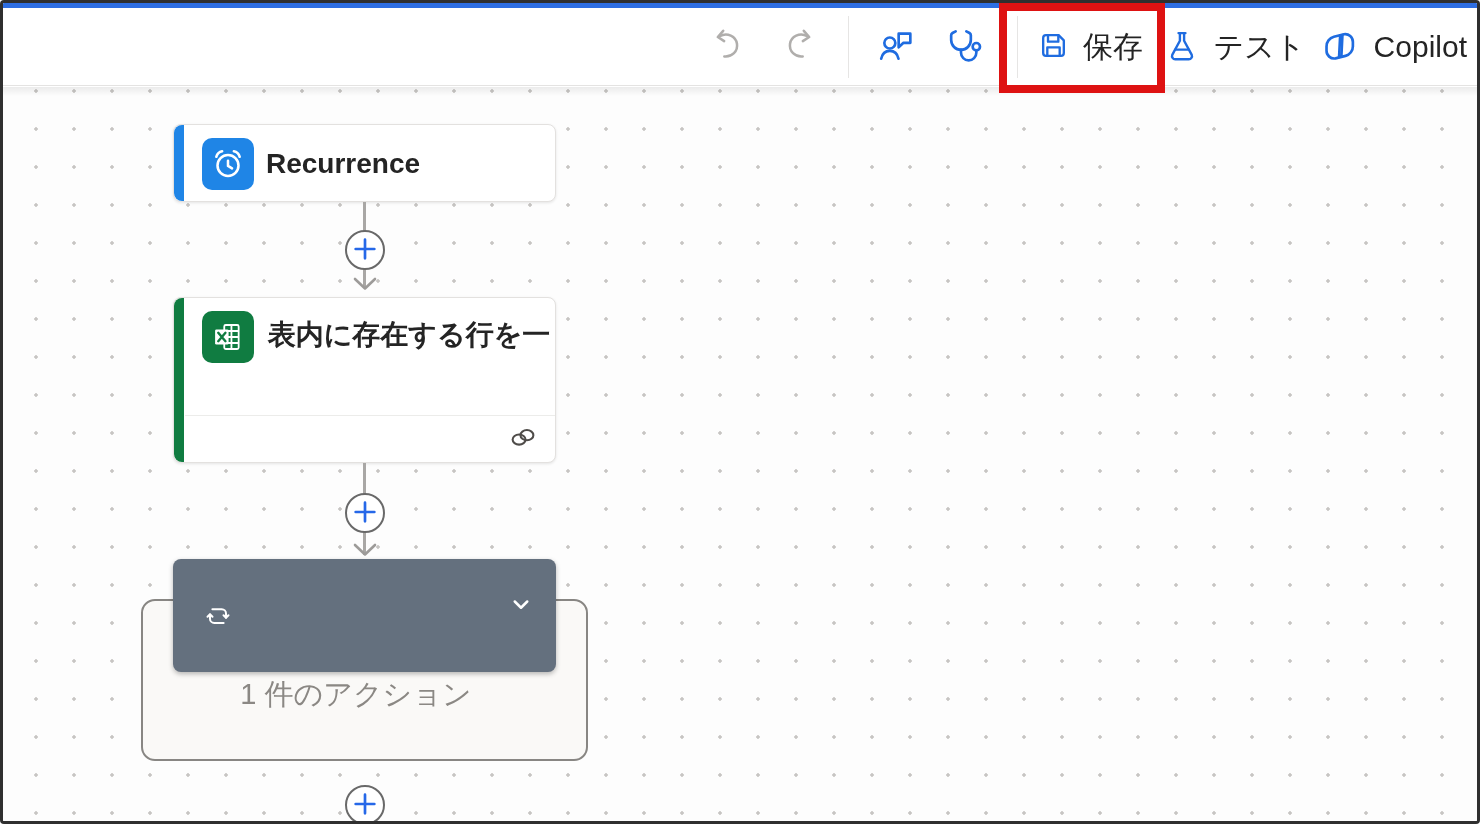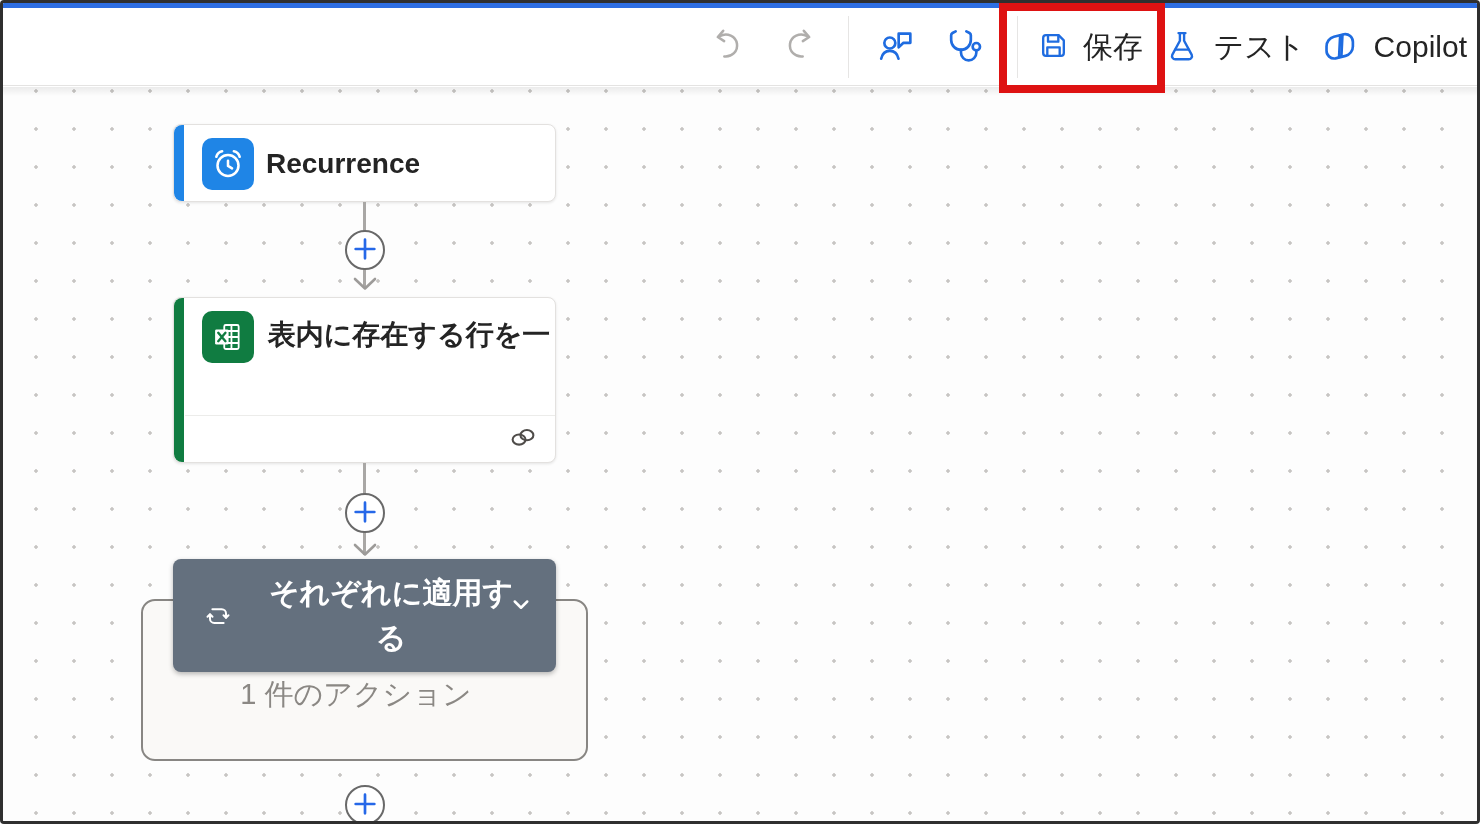--- a/index.html
+++ b/index.html
@@ -271,24 +271,20 @@
 
     <div class="scope-header" style="background-color: rgb(100, 112, 126);">
       <span class="loop-ic">
         <svg width="30" height="30" viewBox="0 0 24 24" fill="none" stroke="#fff" stroke-width="1.6" stroke-linecap="round" stroke-linejoin="round">
           <path d="M7.5 6.5 H15 a3.4 3.4 0 0 1 3.4 3.4 v3.4"></path>
           <path d="M16.4 11.4 l2 2 l2-2"></path>
           <path d="M16.5 17.5 H9 a3.4 3.4 0 0 1 -3.4-3.4 v-3.4"></path>
           <path d="M3.6 12.6 l2-2 l2 2"></path>
         </svg>
       </span>
-      <div class="scope-title">
-        <span class="title-line">それぞれに適用す</span>
-        <span class="title-line">る</span>
-      </div>
       <button class="scope-chevron">
         <span>
           <svg width="30" height="30" viewBox="0 0 24 24" fill="none" stroke="#fff" stroke-width="2" stroke-linecap="round" stroke-linejoin="round">
               <path d="M7 10 L12 15 L17 10"></path>
             </svg>
         </span>
       </button>
     </div>
 
     <div class="scope-subtitle">1 件のアクション</div>

